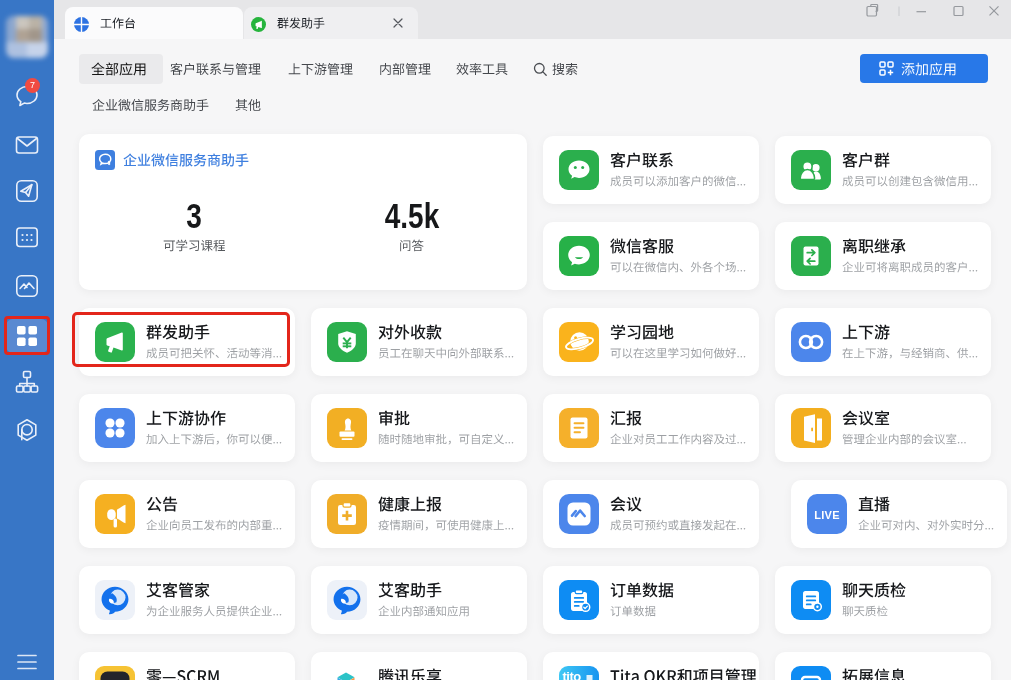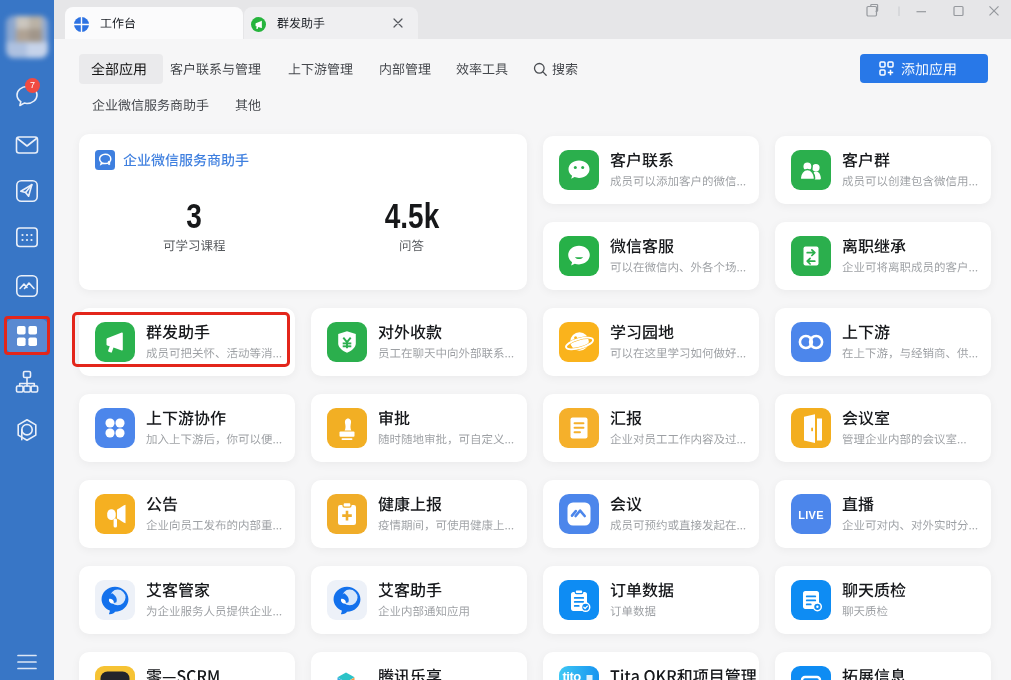--- a/index.html
+++ b/index.html
@@ -557,21 +557,21 @@
         <svg width="33" height="22" viewBox="0 0 33 22">
           <path d="M2.5 18.1C3.2 17.9 4.2 17.8 12.4 17.1C12.8 17.6 13.1 18.1 13.3 18.4L14.7 17.6C13.9 16.4 12.4 14.7 11 13.4L9.7 14.1C10.3 14.6 10.9 15.2 11.4 15.8L4.8 16.3C5.9 15.3 6.9 14.2 7.8 13.1H14.7V11.6H1.4V13.1H5.7C4.7 14.3 3.7 15.4 3.2 15.8C2.8 16.2 2.4 16.5 2 16.6C2.2 17 2.4 17.8 2.5 18.1ZM8 3.6C6.5 5.7 3.7 7.7 0.6 8.9C0.9 9.2 1.4 9.9 1.7 10.3C2.6 9.9 3.4 9.4 4.2 8.9V9.9H11.8V8.7C12.7 9.3 13.6 9.7 14.4 10.1C14.7 9.7 15.2 9.1 15.5 8.7C13 7.9 10.4 6.3 8.9 4.9L9.4 4.2ZM4.8 8.5C6 7.7 7.1 6.8 8 5.9C8.9 6.7 10.1 7.7 11.4 8.5Z M24.6 4.3C25.2 5.5 25.8 6.9 26 7.8L27.4 7.2C27.2 6.3 26.5 4.9 25.9 3.8ZM17.6 4.8C18.4 5.6 19.2 6.7 19.6 7.4L20.7 6.4C20.3 5.8 19.5 4.7 18.7 4ZM29.1 4.6C28.6 7.8 27.9 10.7 26.3 13.1C24.7 10.9 23.8 8.1 23.2 4.8L21.8 5C22.5 8.8 23.5 11.9 25.2 14.3C24.2 15.6 22.8 16.6 21 17.3C21.3 17.7 21.7 18.2 21.9 18.6C23.6 17.8 25.1 16.7 26.2 15.5C27.4 16.8 28.8 17.8 30.6 18.5C30.8 18.1 31.3 17.5 31.7 17.2C29.9 16.5 28.4 15.5 27.2 14.3C29.1 11.7 30 8.5 30.7 4.9ZM16.7 8.6V10H18.8V15.3C18.8 16.2 18.4 16.8 18 17C18.3 17.2 18.7 17.8 18.9 18.1C19.2 17.7 19.6 17.4 22.5 15.3C22.4 15 22.2 14.4 22.1 14L20.3 15.2V8.6Z" fill="#17191C"></path>
         </svg>
       </div>
       <div style="position:absolute;left:67px;top:36.5px;">
         <svg width="137" height="16" viewBox="0 0 137 16">
           <path d="M6.3 2.8C6.3 3.4 6.3 4.1 6.3 4.7H1.5V7.9C1.5 9.4 1.4 11.4 0.4 12.8C0.6 12.9 1 13.2 1.1 13.4C2.2 11.9 2.4 9.6 2.4 7.9V7.9H4.5C4.4 9.8 4.4 10.6 4.2 10.7C4.1 10.8 4 10.9 3.9 10.9C3.7 10.9 3.2 10.9 2.6 10.8C2.8 11 2.9 11.4 2.9 11.6C3.4 11.7 4 11.7 4.3 11.6C4.6 11.6 4.8 11.5 5 11.3C5.2 11 5.3 10 5.3 7.4C5.3 7.3 5.3 7.1 5.3 7.1H2.4V5.5H6.4C6.5 7.4 6.8 9.1 7.2 10.4C6.5 11.3 5.6 12 4.6 12.5C4.7 12.7 5 13.1 5.2 13.3C6.1 12.7 6.9 12.1 7.6 11.3C8.1 12.5 8.8 13.2 9.7 13.2C10.6 13.2 10.9 12.7 11 10.7C10.8 10.6 10.5 10.4 10.3 10.2C10.2 11.8 10.1 12.4 9.7 12.4C9.2 12.4 8.6 11.7 8.2 10.6C9.1 9.5 9.7 8.2 10.2 6.7L9.4 6.4C9 7.6 8.5 8.6 7.9 9.6C7.6 8.4 7.4 7.1 7.2 5.5H10.9V4.7H7.2C7.2 4.1 7.2 3.4 7.2 2.8ZM7.7 3.3C8.5 3.7 9.3 4.3 9.8 4.7L10.3 4.1C9.9 3.7 9 3.1 8.2 2.8Z M14.6 4H20V5.3H14.6ZM13.7 3.3V6.1H20.9V3.3ZM16.7 8.6V9.7C16.7 10.6 16.4 11.8 12.3 12.7C12.5 12.8 12.7 13.2 12.8 13.4C17.1 12.4 17.7 10.9 17.7 9.7V8.6ZM17.6 11.7C19 12.1 20.9 12.9 21.8 13.4L22.3 12.6C21.3 12.2 19.4 11.5 18 11ZM13.3 7.1V11.3H14.2V7.9H20.4V11.3H21.3V7.1Z M23.6 3.6V4.4H31.6V12.1C31.6 12.3 31.5 12.4 31.3 12.4C31 12.4 30 12.4 29.1 12.4C29.3 12.6 29.4 13 29.5 13.3C30.6 13.3 31.4 13.3 31.9 13.1C32.3 13 32.5 12.7 32.5 12.1V4.4H33.9V3.6ZM25.7 6.9H28.7V9.6H25.7ZM24.8 6.1V11.3H25.7V10.4H29.5V6.1Z M42.2 6.7V9C42.2 10.2 41.9 11.7 39.2 12.6C39.4 12.8 39.6 13.1 39.7 13.3C42.7 12.2 43 10.5 43 9V6.7ZM42.8 11.4C43.6 12 44.5 12.8 44.9 13.3L45.5 12.7C45.1 12.2 44.1 11.4 43.4 10.9ZM35.5 5.4C36.2 5.9 37.1 6.5 37.7 7H34.9V7.8H36.8V12.3C36.8 12.4 36.8 12.5 36.6 12.5C36.5 12.5 35.9 12.5 35.3 12.5C35.5 12.7 35.6 13.1 35.6 13.3C36.4 13.3 36.9 13.3 37.2 13.1C37.6 13 37.7 12.8 37.7 12.3V7.8H38.9C38.7 8.4 38.5 9 38.2 9.5L38.9 9.6C39.2 9 39.6 8 39.9 7.1L39.3 7L39.2 7H38.4L38.7 6.7C38.4 6.5 38 6.2 37.6 5.9C38.3 5.3 39 4.4 39.5 3.6L39 3.2L38.8 3.3H35.2V4.1H38.3C37.9 4.6 37.4 5.1 37 5.5L36 4.9ZM40.2 5.2V10.7H41.1V6H44.2V10.6H45.1V5.2H42.8L43.2 4H45.5V3.2H39.8V4H42.3C42.2 4.4 42.1 4.8 42 5.2Z M46.5 11.8 46.6 12.6C47.8 12.4 49.4 12.1 50.9 11.8L50.9 11C49.2 11.3 47.6 11.6 46.5 11.8ZM51.7 7.6C52.6 8.4 53.5 9.4 53.9 10.1L54.6 9.6C54.2 8.9 53.2 7.9 52.3 7.1ZM46.7 7.5C46.9 7.4 47.2 7.4 48.7 7.2C48.1 7.9 47.6 8.5 47.4 8.8C47 9.2 46.8 9.5 46.5 9.5C46.6 9.7 46.7 10.1 46.8 10.3C47 10.1 47.5 10.1 50.7 9.5C50.7 9.3 50.7 9 50.7 8.8L48 9.2C48.9 8.2 49.9 6.9 50.7 5.6L50 5.2C49.7 5.6 49.5 6 49.2 6.4L47.6 6.6C48.3 5.6 49.1 4.4 49.6 3.1L48.8 2.8C48.3 4.2 47.4 5.6 47.1 6C46.8 6.4 46.6 6.7 46.4 6.7C46.5 6.9 46.7 7.3 46.7 7.5ZM52.5 2.7C52.1 4.3 51.5 5.9 50.7 6.9C50.9 7 51.3 7.2 51.4 7.4C51.8 6.9 52.1 6.3 52.4 5.7H55.8C55.6 10.2 55.5 11.9 55.1 12.3C55 12.4 54.9 12.5 54.7 12.5C54.4 12.5 53.7 12.5 53 12.4C53.2 12.6 53.3 13 53.3 13.2C53.9 13.3 54.6 13.3 55 13.2C55.4 13.2 55.6 13.1 55.9 12.8C56.3 12.2 56.5 10.5 56.6 5.3C56.6 5.2 56.6 4.9 56.6 4.9H52.7C52.9 4.2 53.2 3.6 53.3 2.9Z M65.5 3.3C66.2 3.6 67 4.2 67.4 4.6L68 4C67.5 3.6 66.7 3.1 66 2.8ZM58.2 11.6 58.4 12.5C59.7 12.2 61.6 11.8 63.4 11.4L63.3 10.6C61.4 11 59.5 11.4 58.2 11.6ZM59.7 7.2H62.1V9.2H59.7ZM58.9 6.4V10H62.9V6.4ZM58.3 4.6V5.4H64C64.1 7.3 64.4 9 64.8 10.4C64 11.3 63.1 12.1 62 12.7C62.2 12.8 62.5 13.1 62.7 13.3C63.6 12.8 64.4 12.1 65.1 11.3C65.6 12.6 66.3 13.3 67.2 13.3C68.1 13.3 68.4 12.8 68.6 10.8C68.3 10.7 68 10.5 67.8 10.3C67.7 11.8 67.6 12.4 67.3 12.4C66.7 12.4 66.2 11.7 65.8 10.5C66.6 9.4 67.3 8 67.8 6.5L67 6.3C66.6 7.5 66.1 8.5 65.5 9.5C65.2 8.3 65 7 64.9 5.4H68.3V4.6H64.8C64.8 4 64.8 3.4 64.8 2.8H63.8C63.8 3.4 63.9 4 63.9 4.6Z M71.2 5.4V12.1H69.5V12.9H80V12.1H78.4V5.4H74.7L74.9 4.5H79.6V3.7H75L75.2 2.8L74.3 2.7L74.2 3.7H69.9V4.5H74L73.9 5.4ZM72 7.8H77.5V8.7H72ZM72 7.1V6.2H77.5V7.1ZM72 9.4H77.5V10.4H72ZM72 12.1V11.1H77.5V12.1Z M85.7 5.1C86.1 5.6 86.4 6.2 86.6 6.6L87.3 6.3C87.1 5.9 86.7 5.3 86.4 4.8ZM82.3 2.8V5.1H81V5.9H82.3V8.4C81.8 8.6 81.2 8.7 80.8 8.8L81 9.7L82.3 9.3V12.3C82.3 12.4 82.3 12.5 82.1 12.5C82 12.5 81.6 12.5 81.2 12.5C81.3 12.7 81.4 13.1 81.4 13.3C82.1 13.3 82.5 13.3 82.8 13.1C83 13 83.1 12.8 83.1 12.3V9L84.3 8.6L84.2 7.8L83.1 8.2V5.9H84.3V5.1H83.1V2.8ZM87 3C87.2 3.3 87.4 3.6 87.6 3.9H84.9V4.7H91.1V3.9H88.5C88.3 3.6 88.1 3.2 87.8 2.8ZM89.3 4.8C89.1 5.4 88.7 6.1 88.4 6.6H84.5V7.4H91.4V6.6H89.2C89.5 6.2 89.9 5.6 90.2 5.1ZM89.3 9.4C89.1 10.1 88.7 10.7 88.2 11.2C87.6 10.9 86.9 10.7 86.3 10.5C86.5 10.1 86.8 9.8 87 9.4ZM85.1 10.8C85.8 11.1 86.7 11.4 87.5 11.7C86.7 12.1 85.6 12.4 84.2 12.6C84.3 12.7 84.5 13.1 84.5 13.3C86.2 13.1 87.4 12.7 88.3 12.1C89.3 12.5 90.1 12.9 90.7 13.3L91.3 12.7C90.7 12.3 89.9 11.9 89 11.5C89.6 11 89.9 10.3 90.2 9.4H91.6V8.7H87.4C87.6 8.3 87.8 7.9 87.9 7.6L87.1 7.4C87 7.8 86.8 8.2 86.5 8.7H84.4V9.4H86.1C85.8 9.9 85.4 10.4 85.1 10.8Z M99.7 3.3C100.2 3.8 100.9 4.6 101.2 5L101.9 4.5C101.6 4.1 100.9 3.4 100.4 2.9ZM93.7 6.4C93.8 6.3 94.2 6.2 94.9 6.2H96.5C95.7 8.6 94.5 10.5 92.3 11.7C92.6 11.9 92.9 12.2 93 12.4C94.5 11.5 95.6 10.3 96.4 8.9C96.8 9.8 97.4 10.5 98.1 11.1C97.1 11.8 96 12.3 94.8 12.6C94.9 12.8 95.1 13.1 95.2 13.3C96.5 13 97.7 12.5 98.8 11.7C99.8 12.5 101.1 13 102.5 13.4C102.7 13.1 102.9 12.8 103.1 12.6C101.7 12.3 100.5 11.8 99.5 11.2C100.5 10.3 101.2 9.1 101.7 7.7L101.1 7.4L101 7.4H97.1C97.2 7 97.4 6.6 97.5 6.2H102.7L102.7 5.4H97.7C97.9 4.6 98 3.7 98.2 2.9L97.2 2.7C97.1 3.6 96.9 4.5 96.7 5.4H94.6C95 4.8 95.3 4 95.5 3.2L94.6 3.1C94.4 3.9 93.9 4.9 93.8 5.1C93.7 5.4 93.5 5.5 93.4 5.6C93.5 5.8 93.6 6.2 93.7 6.4ZM98.8 10.6C98 10 97.4 9.2 96.9 8.2H100.5C100.1 9.2 99.5 10 98.8 10.6Z M104.6 7.9C104.6 10 104.5 11.8 103.8 13C104 13.1 104.4 13.3 104.5 13.4C104.9 12.8 105.1 12 105.2 11.1C106.1 12.6 107.4 13 109.9 13H114.3C114.4 12.8 114.5 12.4 114.7 12.2C113.9 12.2 110.4 12.2 109.9 12.2C108.8 12.2 107.9 12.1 107.3 11.9V9.5H109.1V8.8H107.3V7H109.3V6.3H107.1V4.8H109V4H107.1V2.8H106.3V4H104.4V4.8H106.3V6.3H104.1V7H106.5V11.4C106 11 105.6 10.4 105.4 9.6C105.4 9.1 105.4 8.6 105.5 8ZM109.8 6.5V10.2C109.8 11.2 110.1 11.5 111.2 11.5C111.4 11.5 113 11.5 113.2 11.5C114.2 11.5 114.5 11 114.6 9.4C114.3 9.3 114 9.2 113.8 9.1C113.7 10.4 113.7 10.7 113.2 10.7C112.8 10.7 111.5 10.7 111.3 10.7C110.7 10.7 110.6 10.6 110.6 10.2V7.2H113.1V7.5H113.9V3.3H109.7V4.1H113.1V6.5Z M119.5 2.7C119.3 3.3 119.1 3.9 118.9 4.5H115.7V5.4H118.5C117.8 6.8 116.8 8.2 115.4 9.1C115.6 9.3 115.8 9.7 115.9 9.9C116.4 9.6 116.8 9.2 117.2 8.7V13.3H118.1V7.7C118.6 7 119.1 6.2 119.5 5.4H125.8V4.5H119.8C120 4 120.2 3.5 120.4 3ZM121.9 5.9V8.2H119.3V9H121.9V12.2H118.8V13H125.8V12.2H122.7V9H125.3V8.2H122.7V5.9Z M128.1 12.5C128.5 12.5 128.9 12.2 128.9 11.8C128.9 11.3 128.5 11 128.1 11C127.7 11 127.3 11.3 127.3 11.8C127.3 12.2 127.7 12.5 128.1 12.5Z M131.3 12.5C131.7 12.5 132.1 12.2 132.1 11.8C132.1 11.3 131.7 11 131.3 11C130.9 11 130.5 11.3 130.5 11.8C130.5 12.2 130.9 12.5 131.3 12.5Z M134.5 12.5C134.9 12.5 135.3 12.2 135.3 11.8C135.3 11.3 134.9 11 134.5 11C134.1 11 133.7 11.3 133.7 11.8C133.7 12.2 134.1 12.5 134.5 12.5Z" fill="#9DA0A4"></path>
         </svg>
       </div>
     </div>
-<div class="card" style="left:775px;top:480px;">
+<div class="card" style="left:791px;top:480px;">
       <div style="position:absolute;left:16px;top:14px;">
         <svg width="40" height="40" viewBox="0 0 40 40">
           <rect width="40" height="40" rx="10" fill="#4C86EB"></rect>
           <text x="20" y="24.5" font-family="Liberation Sans, sans-serif" font-size="11" font-weight="bold" fill="#fff" text-anchor="middle" letter-spacing=".3">LIVE</text>
         </svg>
       </div>
       <div style="position:absolute;left:67px;top:13px;">
         <svg width="33" height="22" viewBox="0 0 33 22">
           <path d="M2.9 7.3V16.5H0.7V17.9H15.3V16.5H13.2V7.3H8.2L8.4 6.2H14.9V4.9H8.6L8.8 3.7L7.2 3.6L7 4.9H1.2V6.2H6.9L6.7 7.3ZM4.4 10.8H11.6V11.9H4.4ZM4.4 9.7V8.6H11.6V9.7ZM4.4 13H11.6V14.2H4.4ZM4.4 16.5V15.3H11.6V16.5Z M18.5 3.6V6.7H16.6V8.1H18.5V11.3C17.7 11.5 17 11.8 16.4 11.9L16.7 13.4L18.5 12.8V16.8C18.5 17 18.4 17.1 18.2 17.1C18 17.1 17.4 17.1 16.8 17.1C17 17.5 17.2 18.1 17.2 18.5C18.2 18.5 18.9 18.4 19.3 18.2C19.7 17.9 19.9 17.5 19.9 16.8V12.3L21.1 11.8C21.3 12.1 21.6 12.4 21.7 12.7L22.4 12.3V18.4H23.7V17.8H29V18.3H30.4V12.3L30.7 12.5C30.9 12.1 31.4 11.6 31.7 11.4C30.4 10.9 29.1 9.9 28.2 8.9H31.2V7.7H29.1C29.4 7.1 29.8 6.4 30.1 5.7L28.8 5.3C28.6 6 28.1 7 27.7 7.7H27V5.3C28.3 5.2 29.6 5 30.6 4.8L29.8 3.7C27.8 4.1 24.5 4.4 21.7 4.5C21.8 4.8 22 5.3 22 5.6C23.2 5.6 24.4 5.5 25.6 5.5V7.7H23.8L24.7 7.4C24.6 6.9 24.2 6.2 23.9 5.6L22.7 6C23 6.5 23.3 7.2 23.5 7.7H21.6V8.9H24.5C23.7 9.9 22.6 10.7 21.4 11.3L21.2 10.3L19.9 10.8V8.1H21.5V6.7H19.9V3.6ZM25.6 9.5V11.8H27V9.4C27.8 10.4 28.9 11.4 30 12.1H22.7C23.8 11.5 24.9 10.5 25.6 9.5ZM25.6 13.2V14.4H23.7V13.2ZM26.9 13.2H29V14.4H26.9ZM25.6 15.5V16.7H23.7V15.5ZM26.9 15.5H29V16.7H26.9Z" fill="#17191C"></path>
         </svg>

